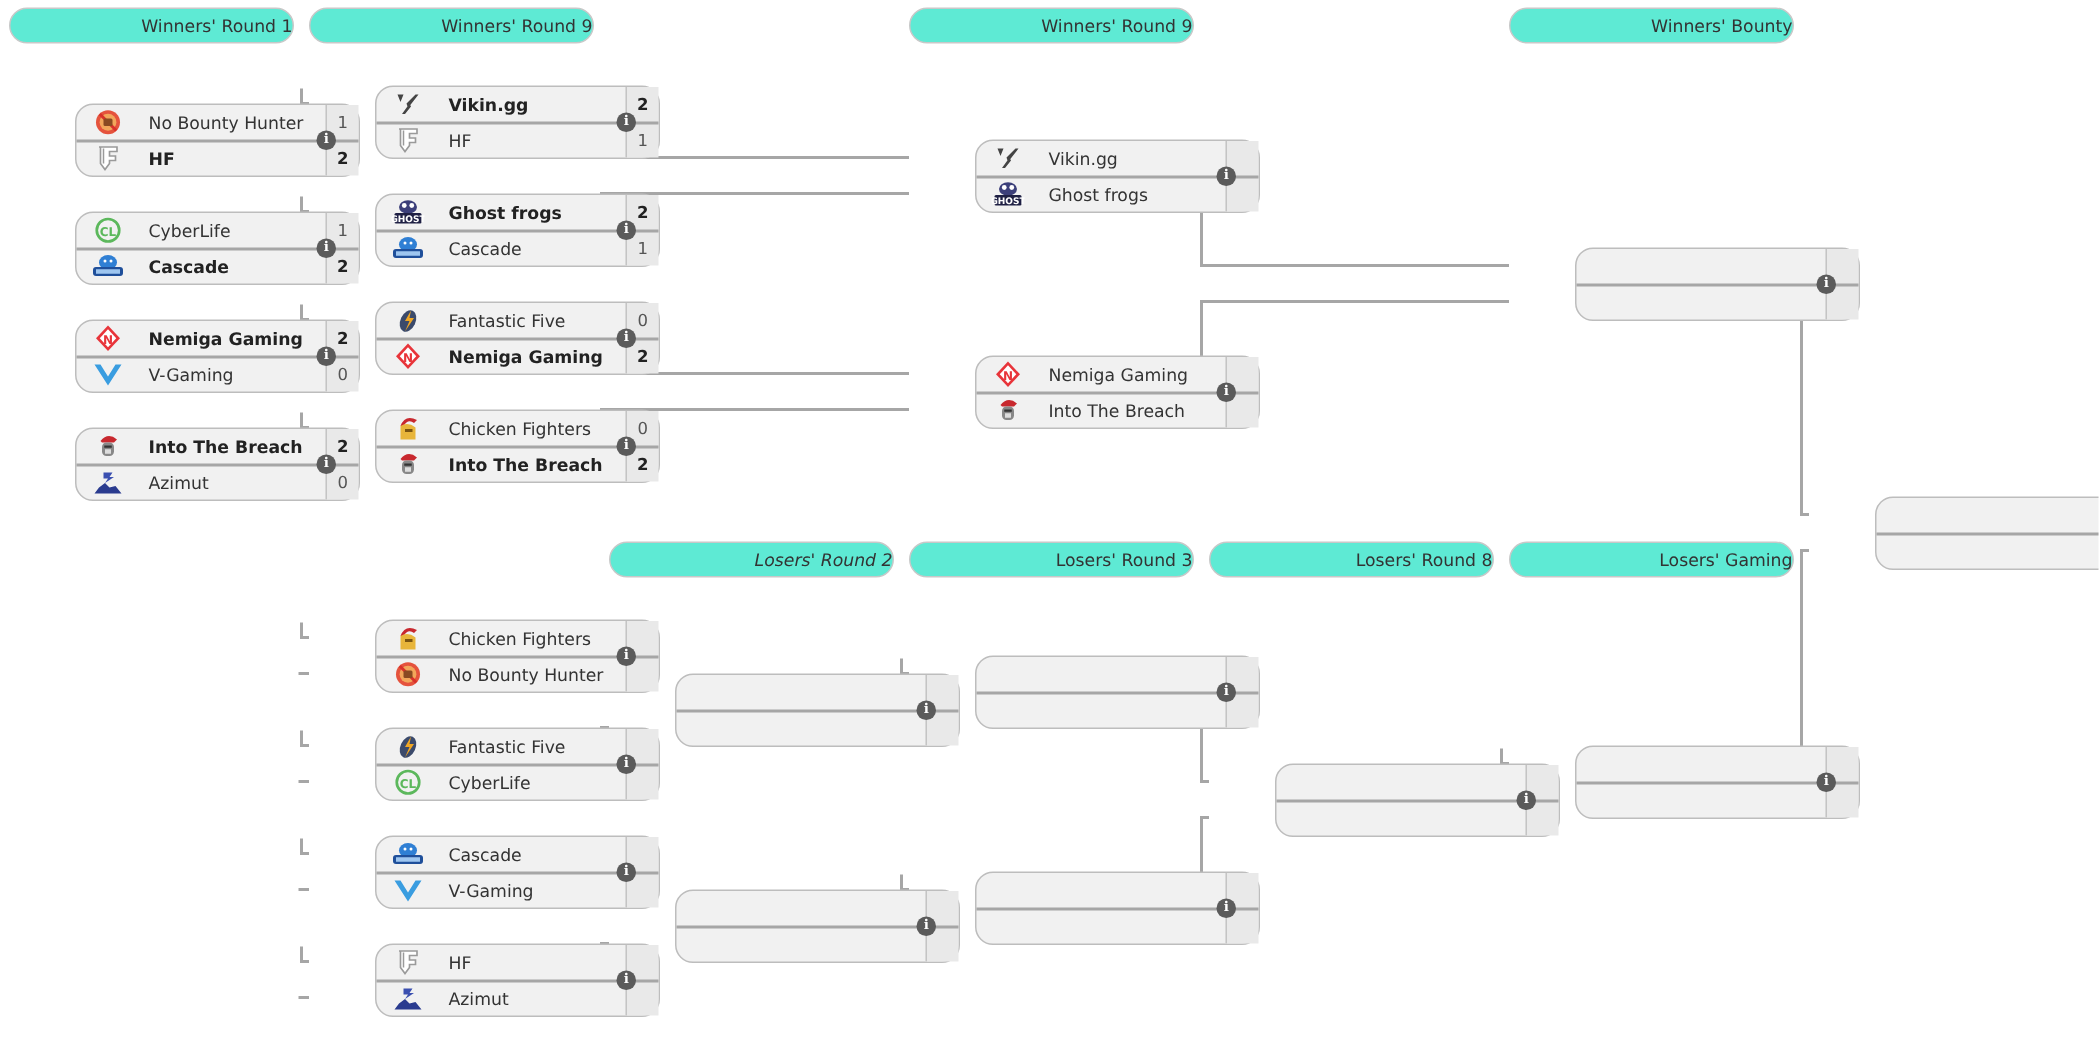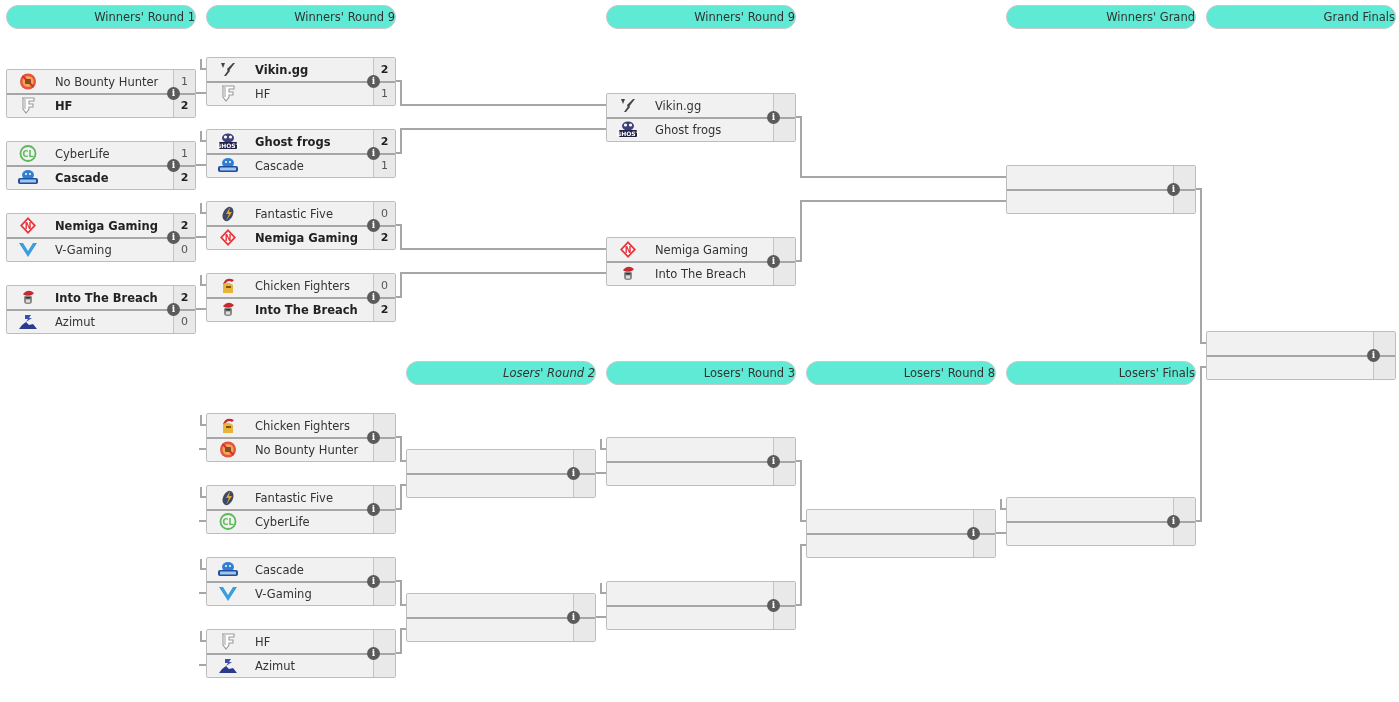--- a/index.html
+++ b/index.html
@@ -3,21 +3,21 @@
 <meta charset="utf-8">
 <style>
   html, body { margin:0; padding:0; background:#ffffff; }
   body { width:1399px; height:702px; position:relative; overflow:hidden;
          font-family:"DejaVu Sans", "Liberation Sans", sans-serif; color:#333; }
   #stage { position:absolute; left:0; top:0; width:1399px; height:702px; }
   .hdr { position:absolute; width:188px; height:22px; background:#5eead4;
          border:1px solid #c8c8c8; border-radius:12px; font-size:11.5px;
          line-height:22px; text-align:right; color:#333; box-sizing:content-box; }
   .match { position:absolute; width:188px; height:47px; background:#f1f1f1;
-           border:1px solid #bdbdbd; border-radius:2px; }
+           border:1px solid #bdbdbd; border-radius:12px;margin-left:44px; }
   .match .row { position:absolute; left:0; width:166px; height:23px; }
   .match .row.r0 { top:0; }
   .match .row.r1 { top:24px; }
   .match .divider { position:absolute; left:0; right:0; top:23px; height:2px; background:#a6a6a6; }
   .match .scol { position:absolute; right:0; top:0; width:21px; height:47px;
                  border-left:1px solid #c4c4c4; background:#e9e9e9; }
   .match .score { position:absolute; right:0; width:21px; height:23px; line-height:23px;
                   text-align:center; font-size:11px; color:#555; }
   .match .score.s0 { top:0; } .match .score.s1 { top:24px; }
   .match .score.win { font-weight:bold; color:#222; }
@@ -69,26 +69,25 @@
       <path d="M601 583 V593 H606" fill="none" stroke="#a6a6a6" stroke-width="2"></path>
       <path d="M796 461 H801 V521 H806" fill="none" stroke="#a6a6a6" stroke-width="2"></path>
       <path d="M796 605 H801 V545 H806" fill="none" stroke="#a6a6a6" stroke-width="2"></path>
       <path d="M996 533 H1001 V533 H1006" fill="none" stroke="#a6a6a6" stroke-width="2"></path>
       <path d="M1001 499 V509 H1006" fill="none" stroke="#a6a6a6" stroke-width="2"></path>
     </svg>
 
   <div class="hdr" style="left:6px;top:5px;">Winners' Round 1</div>
   <div class="hdr" style="left:206px;top:5px;">Winners' Round 9</div>
   <div class="hdr" style="left:606px;top:5px;">Winners' Round 9</div>
-  <div class="hdr" style="left:1006px;top:5px;">Winners' Grand</div>
-  <div class="hdr" style="left:1206px;top:5px;">Grand Finals</div>
+  <div class="hdr" style="left:1006px;top:5px;">Winners' Bounty</div>
   <div class="hdr" style="left:406px;top:361px;font-style:italic;">Losers' Round 2</div>
   <div class="hdr" style="left:606px;top:361px;">Losers' Round 3</div>
   <div class="hdr" style="left:806px;top:361px;">Losers' Round 8</div>
-  <div class="hdr" style="left:1006px;top:361px;">Losers' Finals</div>
+  <div class="hdr" style="left:1006px;top:361px;">Losers' Gaming</div>
 
   <div class="match" style="left:6px;top:69px;">
       <div class="scol"></div>
       <div class="divider"></div>
       <div class="row r0">
         <span class="team-logo"><svg viewBox="0 0 22 19">
             <circle cx="11" cy="9.5" r="8" fill="#e5533d"></circle>
             <circle cx="11" cy="9.5" r="5.6" fill="#f2a65a"></circle>
             <path d="M5.5 4 L16.5 15" stroke="#d8312a" stroke-width="2"></path>
             <rect x="8" y="7" width="6" height="5" fill="#8a4a22" rx="1"></rect>

